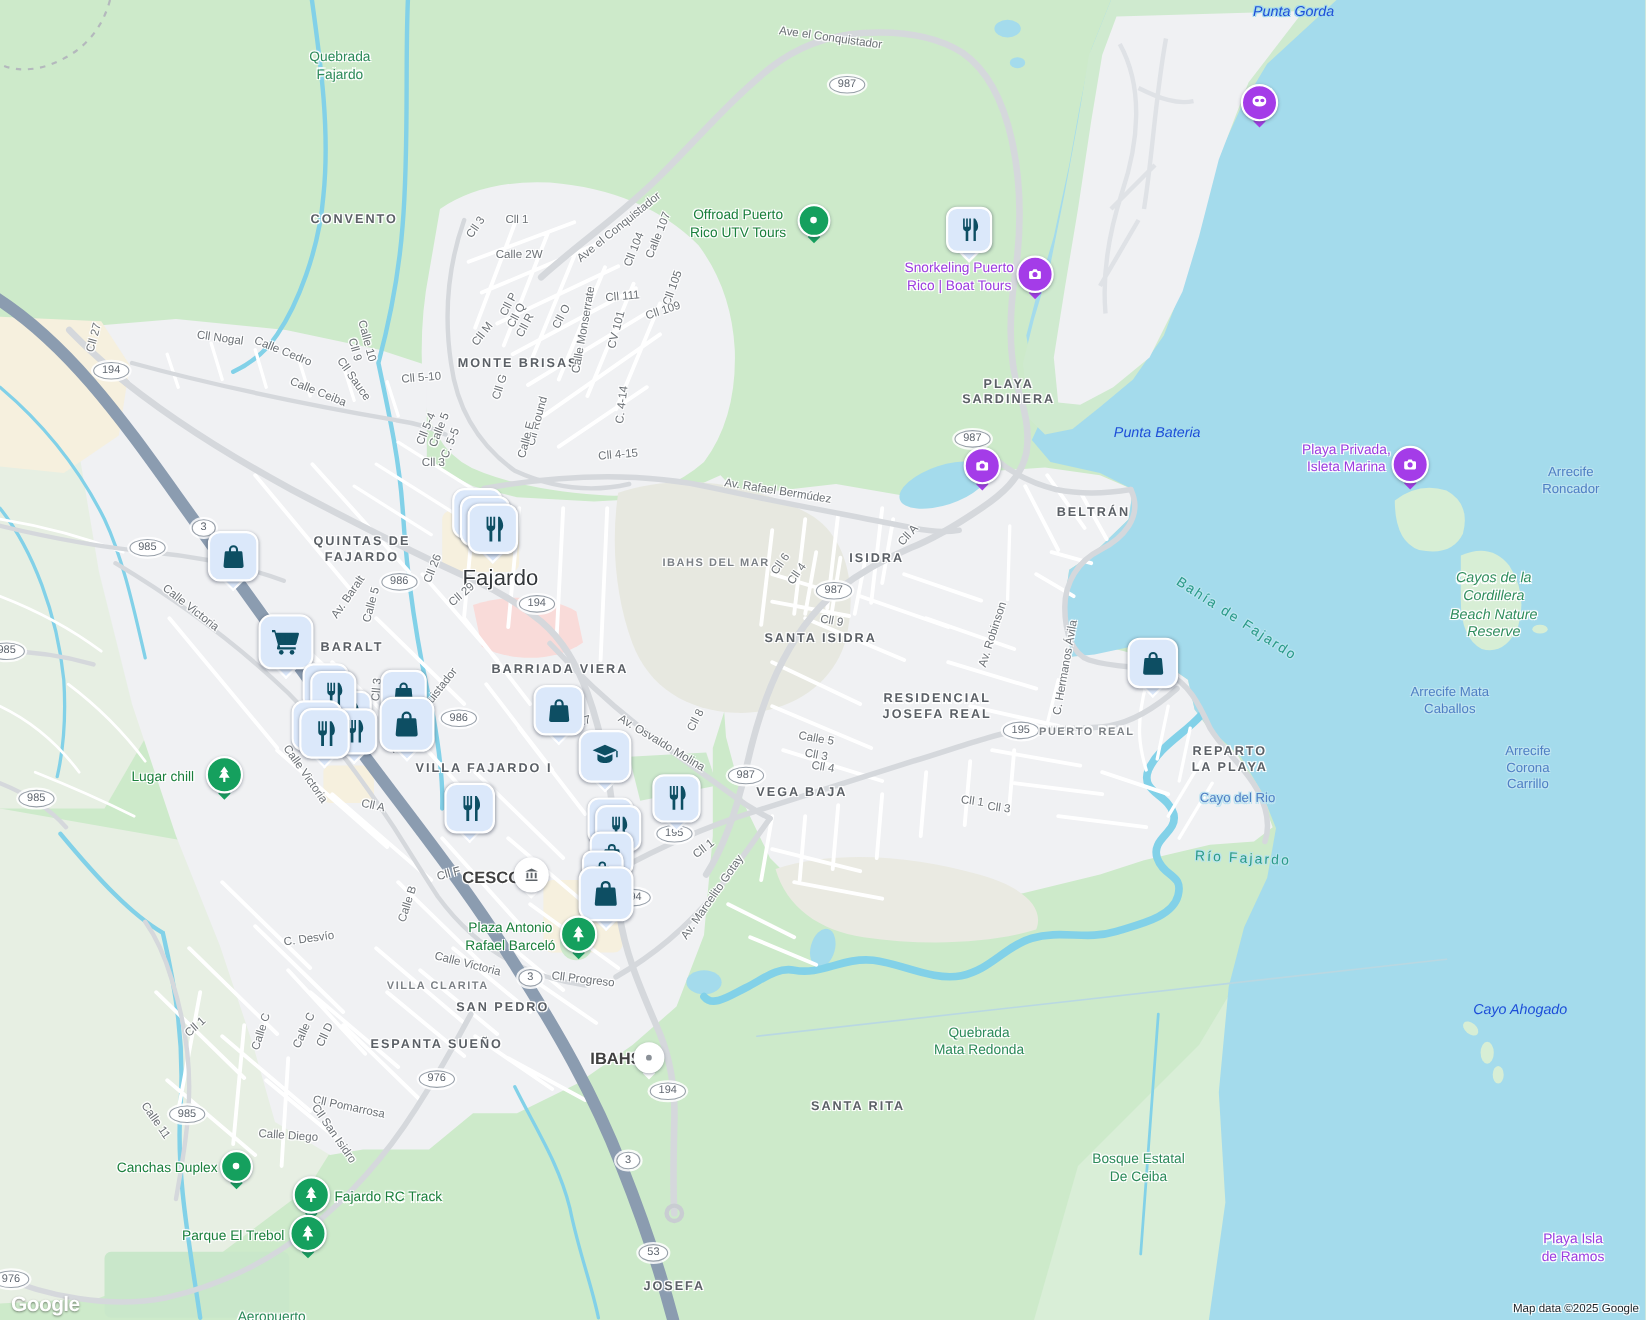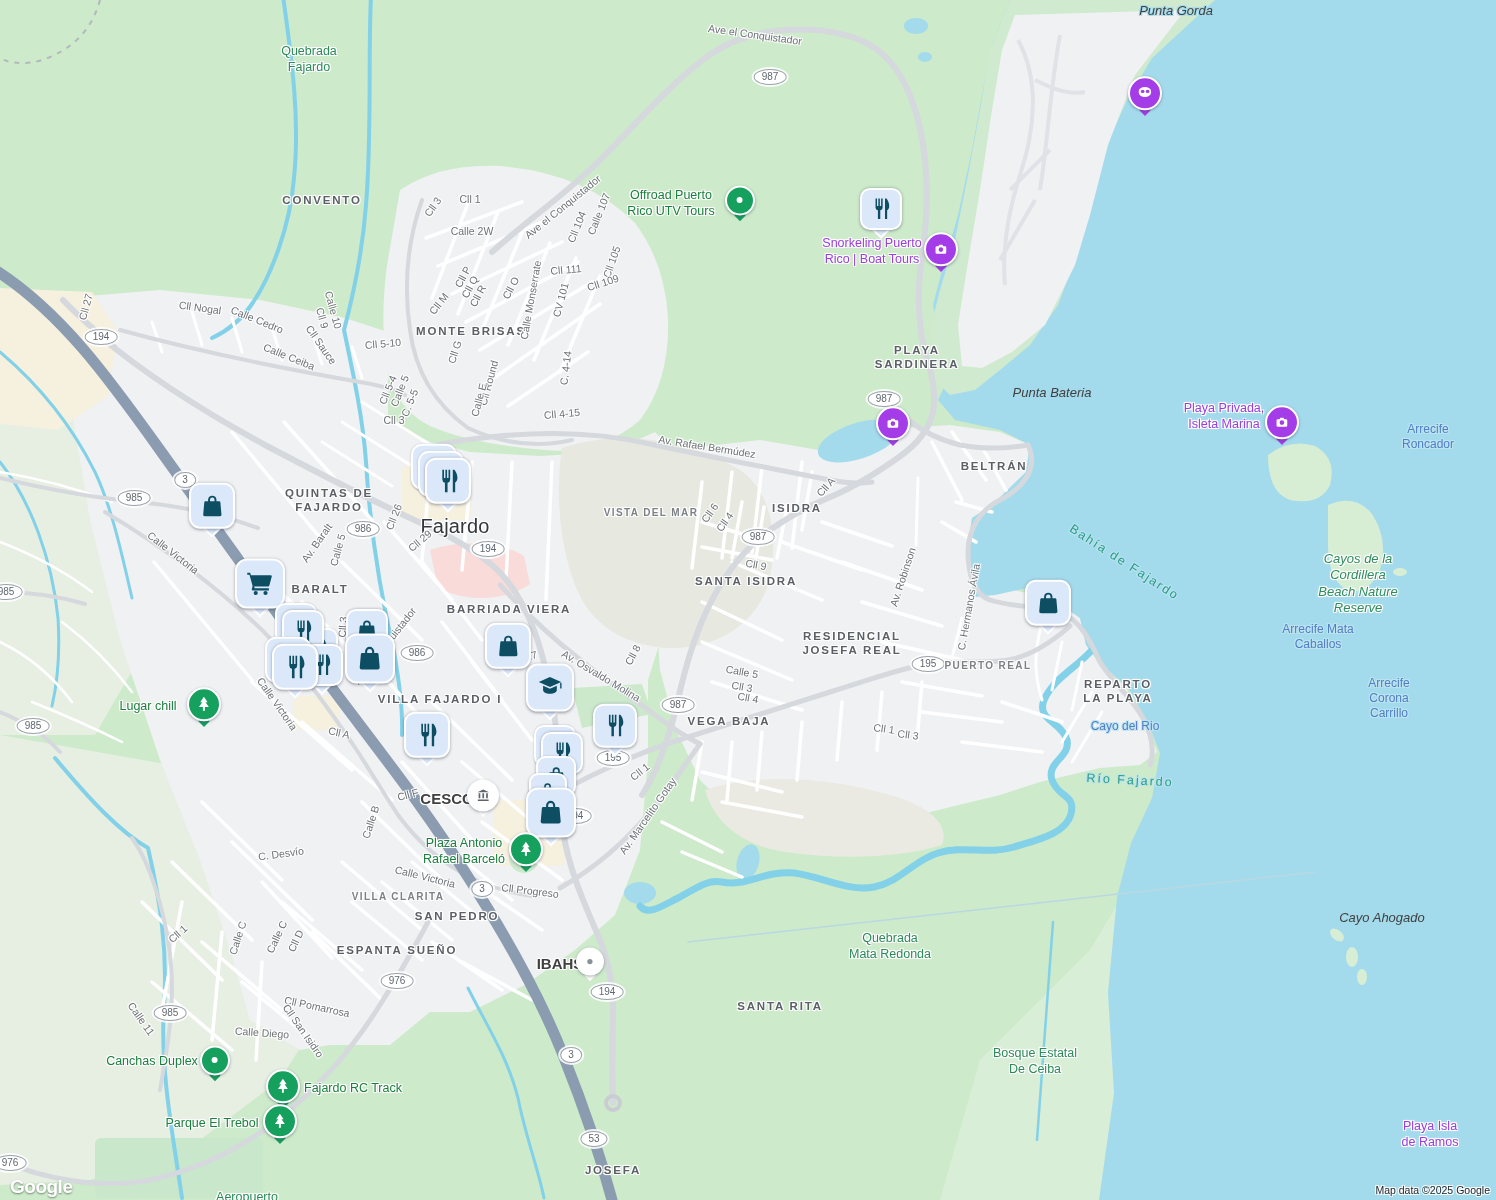--- a/index.html
+++ b/index.html
@@ -7,21 +7,21 @@
          font-family:"Liberation Sans","DejaVu Sans",sans-serif;background:#cdeaca;}
   #basemap{position:absolute;left:0;top:0;}
   
   .lbl{position:absolute;white-space:pre-line;text-align:center;line-height:1.25;
        transform:translate(-50%,-50%);pointer-events:none;
        text-shadow:-1px -1px 0 #fff,1px -1px 0 #fff,-1px 1px 0 #fff,1px 1px 0 #fff,0 0 3px #fff;}
   .lbl.area  {font-size:11.5px;font-weight:700;letter-spacing:1.8px;color:#5b6066;}
   .lbl.areasm{font-size:10px;font-weight:700;letter-spacing:1.4px;color:#7c8186;}
   .lbl.city  {font-size:20px;font-weight:500;letter-spacing:.2px;color:#33373b;}
   .lbl.street{font-size:10.5px;color:#6d7277;}
-  .lbl.wdark {font-size:13px;font-style:italic;color:#404040;
+  .lbl.wdark {font-size:13px;font-style:italic;color:#1d4ed8;
               text-shadow:-1px -1px 0 #a4dbec,1px -1px 0 #a4dbec,-1px 1px 0 #a4dbec,1px 1px 0 #a4dbec;}
   .lbl.wblue {font-size:12px;color:#4f7fc4;
               text-shadow:-1px -1px 0 #bfe4f1,1px -1px 0 #bfe4f1,-1px 1px 0 #bfe4f1,1px 1px 0 #bfe4f1;}
   .lbl.wteal {font-size:12.5px;color:#2b9a87;letter-spacing:2px;
               text-shadow:-1px -1px 0 #b9e4ef,1px -1px 0 #b9e4ef,-1px 1px 0 #b9e4ef,1px 1px 0 #b9e4ef;}
   .lbl.gnat  {font-size:12.5px;color:#2c8a5a;}
   .lbl.gnatI {font-size:13px;font-style:italic;color:#2f8d5d;}
   .lbl.gpoi  {font-size:12.5px;font-weight:500;color:#1a7f3c;pointer-events:auto;cursor:pointer;}
   .lbl.ppoi  {font-size:12.5px;font-weight:500;color:#9c3ce0;pointer-events:auto;cursor:pointer;}
   .lbl.graypoi{font-size:15px;font-weight:700;color:#404040;pointer-events:auto;cursor:pointer;}
@@ -216,21 +216,21 @@
       <div class="badge" style="left: 10px; top: 1163px;">976</div>
     </div>
 <div id="labels-layer">
       <div class="lbl area" style="left: 322px; top: 200px; transform: translate(-50%, -50%);">CONVENTO</div>
       <div class="lbl area" style="left: 471px; top: 331px; transform: translate(-50%, -50%);">MONTE BRISAS</div>
       <div class="lbl area" style="left: 329px; top: 500px; transform: translate(-50%, -50%);">QUINTAS DE
 FAJARDO</div>
       <div class="lbl area" style="left: 320px; top: 589px; transform: translate(-50%, -50%);">BARALT</div>
       <div class="lbl area" style="left: 509px; top: 609px; transform: translate(-50%, -50%);">BARRIADA VIERA</div>
       <div class="lbl area" style="left: 440px; top: 699px; transform: translate(-50%, -50%);">VILLA FAJARDO I</div>
-      <div class="lbl areasm" style="left: 651px; top: 513px; transform: translate(-50%, -50%);">VISTA DEL MAR</div>
+      <div class="lbl areasm" style="left: 651px; top: 513px; transform: translate(-50%, -50%);">IBAHS DEL MAR</div>
       <div class="lbl area" style="left: 797px; top: 508px; transform: translate(-50%, -50%);">ISIDRA</div>
       <div class="lbl area" style="left: 746px; top: 581px; transform: translate(-50%, -50%);">SANTA ISIDRA</div>
       <div class="lbl area" style="left: 917px; top: 357px; transform: translate(-50%, -50%);">PLAYA
 SARDINERA</div>
       <div class="lbl area" style="left: 994px; top: 466px; transform: translate(-50%, -50%);">BELTRÁN</div>
       <div class="lbl area" style="left: 852px; top: 643px; transform: translate(-50%, -50%);">RESIDENCIAL
 JOSEFA REAL</div>
       <div class="lbl areasm" style="left: 988px; top: 666px; transform: translate(-50%, -50%);">PUERTO REAL</div>
       <div class="lbl area" style="left: 729px; top: 721px; transform: translate(-50%, -50%);">VEGA BAJA</div>
       <div class="lbl area" style="left: 1118px; top: 691px; transform: translate(-50%, -50%);">REPARTO
@@ -326,21 +326,21 @@
 Carrillo</div>
       <div class="lbl wblue" style="left: 1125px; top: 726px; transform: translate(-50%, -50%);">Cayo del Rio</div>
       <div class="lbl wteal" style="left: 1124px; top: 563px; transform: translate(-50%, -50%) rotate(33deg);">Bahía de Fajardo</div>
       <div class="lbl wteal" style="left: 1130px; top: 781px; transform: translate(-50%, -50%) rotate(3deg);">Río Fajardo</div>
       <div class="lbl gnat" style="left: 309px; top: 60px; transform: translate(-50%, -50%);">Quebrada
 Fajardo</div>
       <div class="lbl gnat" style="left: 890px; top: 947px; transform: translate(-50%, -50%);">Quebrada
 Mata Redonda</div>
       <div class="lbl gnat" style="left: 1035px; top: 1062px; transform: translate(-50%, -50%);">Bosque Estatal
 De Ceiba</div>
-      <div class="lbl gnatI" style="left: 1358px; top: 550px; transform: translate(-50%, -50%); margin-top: 33px;">Cayos de la
+      <div class="lbl gnatI" style="left: 1358px; top: 550px; transform: translate(-50%, -50%);">Cayos de la
 Cordillera
 Beach Nature
 Reserve</div>
       <div class="lbl gnat" style="left: 247px; top: 1198px; transform: translate(-50%, -50%);">Aeropuerto</div>
       <div class="lbl gpoi" style="left: 671px; top: 204px; transform: translate(-50%, -50%);">Offroad Puerto
 Rico UTV Tours</div>
       <div class="lbl gpoi" style="left: 148px; top: 707px; transform: translate(-50%, -50%);">Lugar chill</div>
       <div class="lbl gpoi" style="left: 464px; top: 852px; transform: translate(-50%, -50%);">Plaza Antonio
 Rafael Barceló</div>
       <div class="lbl gpoi" style="left: 152px; top: 1062px; transform: translate(-50%, -50%);">Canchas Duplex</div>

